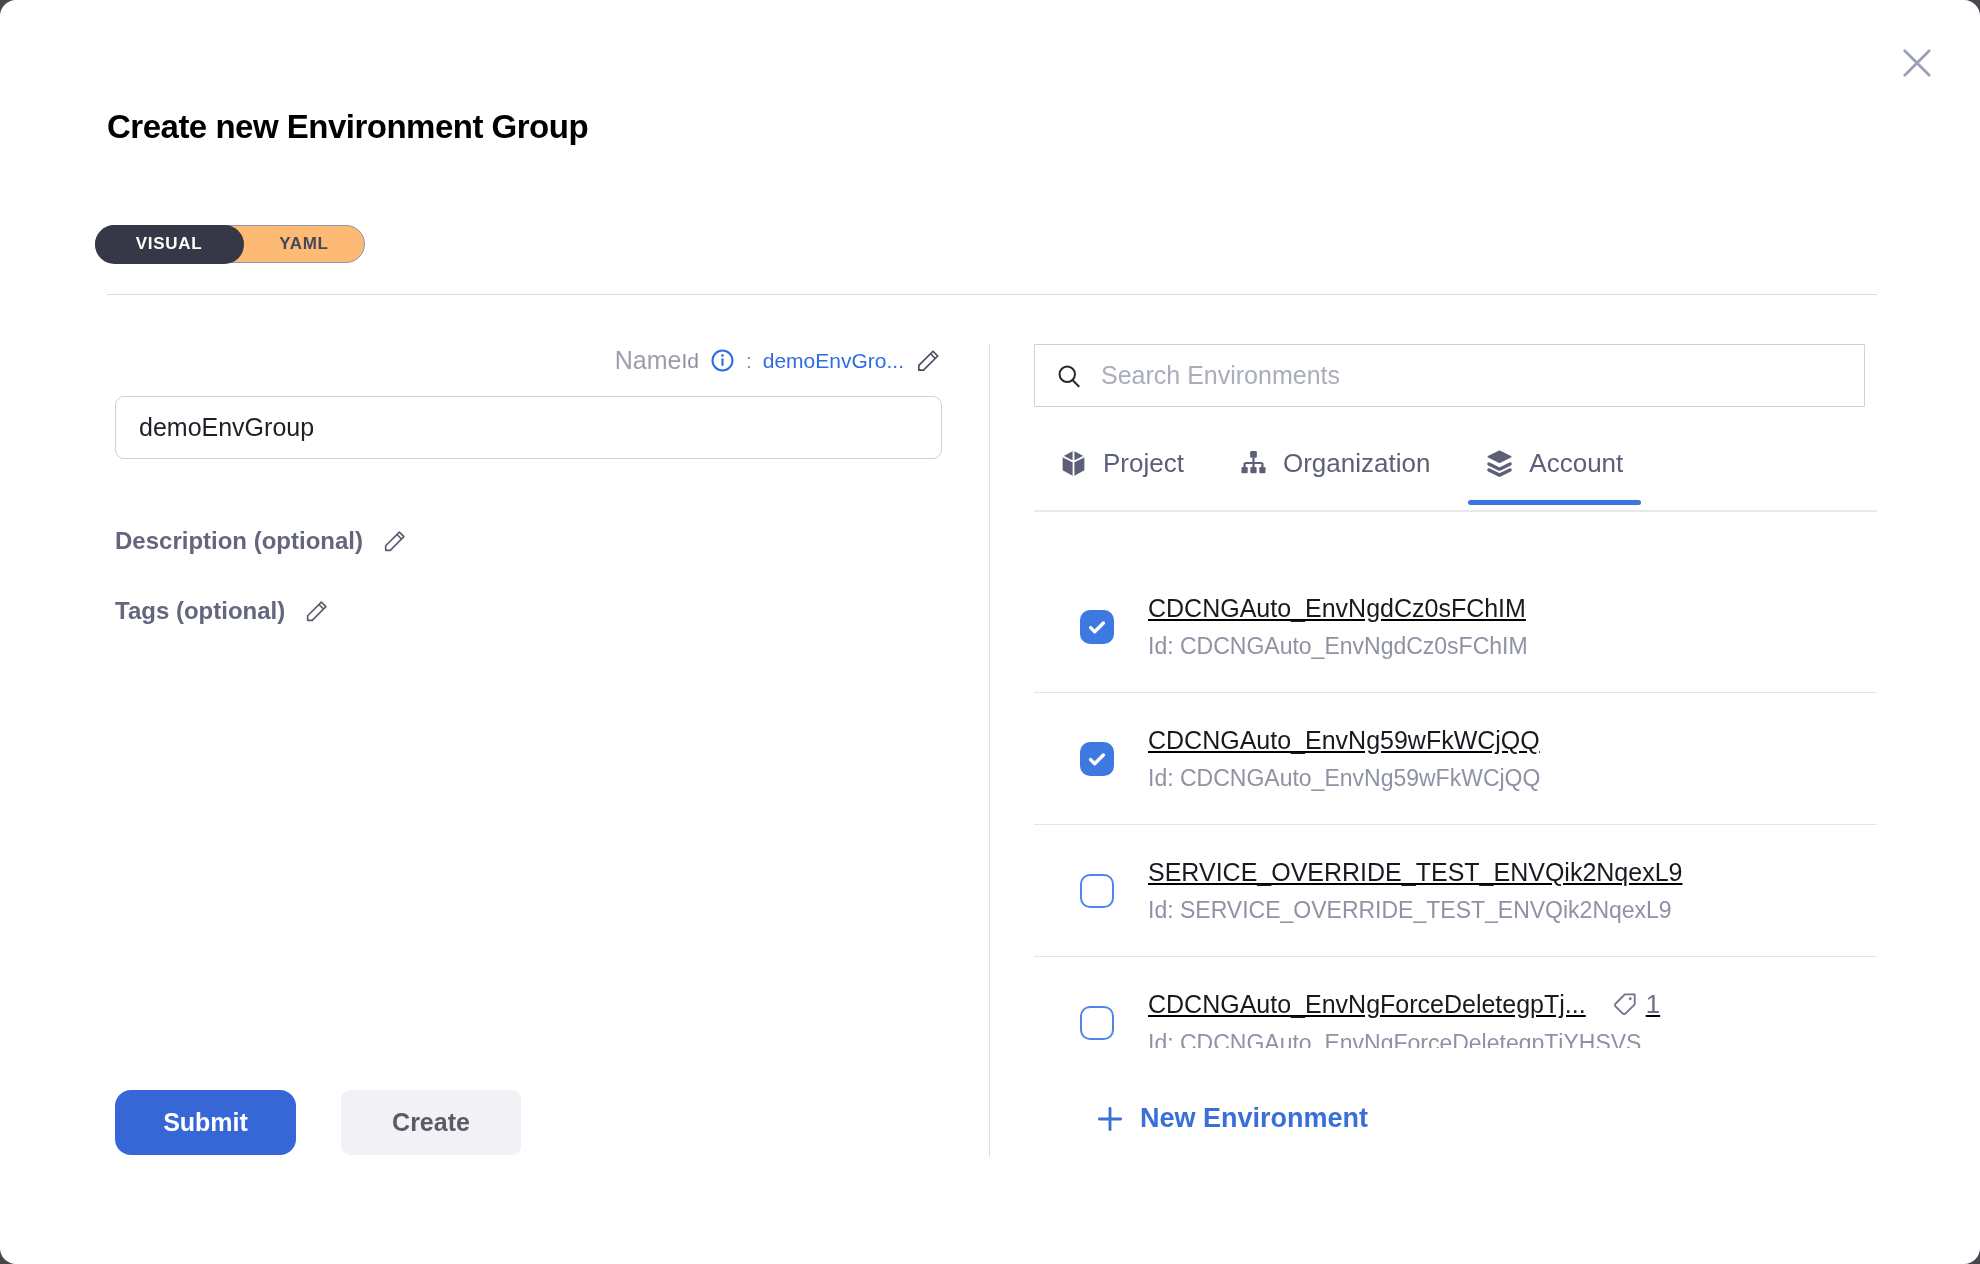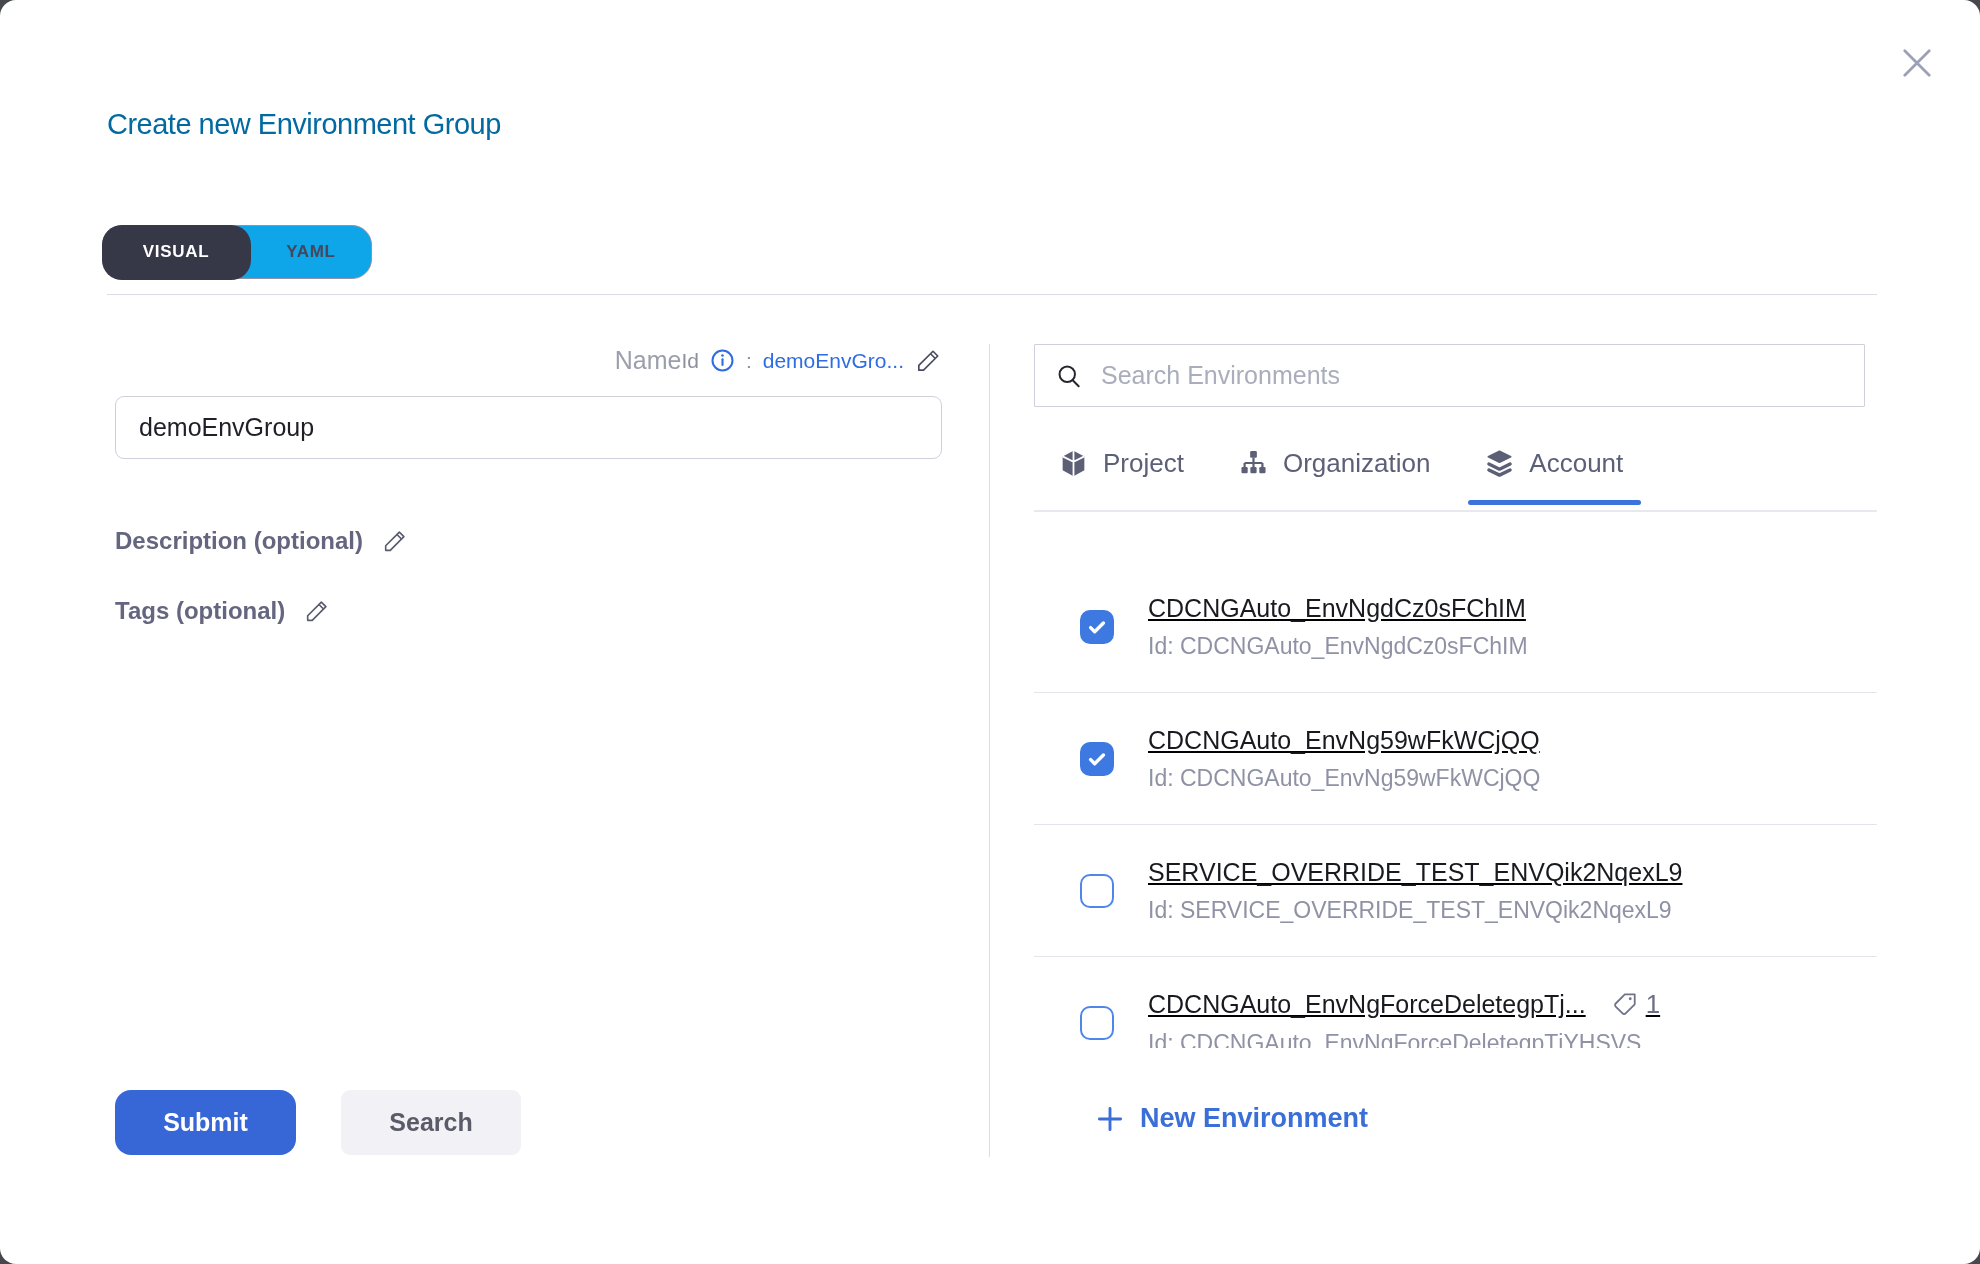--- a/index.html
+++ b/index.html
@@ -16,26 +16,26 @@
   
   .close-btn{
     position:absolute;top:38px;right:38px;width:50px;height:50px;
     background:none;border:none;padding:0;cursor:pointer;
     display:flex;align-items:center;justify-content:center;
   }
   .close-btn svg{width:42px;height:42px;}
   
   .title{
     position:absolute;left:107px;top:108px;margin:0;
-    font-size:29px;font-weight:400;letter-spacing:-0.5px;color:#0369a1;
+    font-size:33px;font-weight:700;letter-spacing:-0.5px;color:#000000;
   }
   
   .toggle{
-    position:absolute;left:102px;top:225px;width:270px;height:54px;
-    border:1.5px solid #8f92ab;border-radius:20px;background:#0ea5e9;
+    position:absolute;left:95px;top:225px;width:270px;height:38px;
+    border:1.5px solid #8f92ab;border-radius:20px;background:#fdba74;
     box-sizing:border-box;
   }
   .seg{
     position:absolute;top:0;bottom:0;display:flex;align-items:center;justify-content:center;
     font-size:17px;font-weight:700;letter-spacing:0.7px;cursor:pointer;
   }
   .seg-visual{
     left:-1.5px;top:-1.5px;bottom:-1.5px;width:149px;
     background:#363848;color:#ffffff;border-radius:20px;
   }
@@ -178,21 +178,21 @@
 
   <div class="field-label-row tags-row">
     <span>Tags (optional)</span>
     <svg class="icon-pencil" viewBox="0 0 24 24" fill="none" stroke="currentColor" stroke-width="1.5" stroke-linejoin="round">
       <path d="M16 3.8l4.2 4.2L7.6 20.6H3.4v-4.2L16 3.8z"></path>
       <path d="M13.8 6l4.2 4.2"></path>
     </svg>
   </div>
 
   <button class="submit-btn">Submit</button>
-  <button class="cancel-btn">Search</button>
+  <button class="cancel-btn">Create</button>
 
   <div class="vdiv"></div>
 
   <div class="search-box">
     <svg class="icon-search" viewBox="0 0 24 24" fill="none" stroke="currentColor" stroke-width="1.7">
       <circle cx="10.5" cy="10.5" r="6.6"></circle>
       <path d="M15.4 15.9L20.3 20.8" stroke-linecap="round"></path>
     </svg>
     <input class="search-input" placeholder="Search Environments" style="">
   </div>

